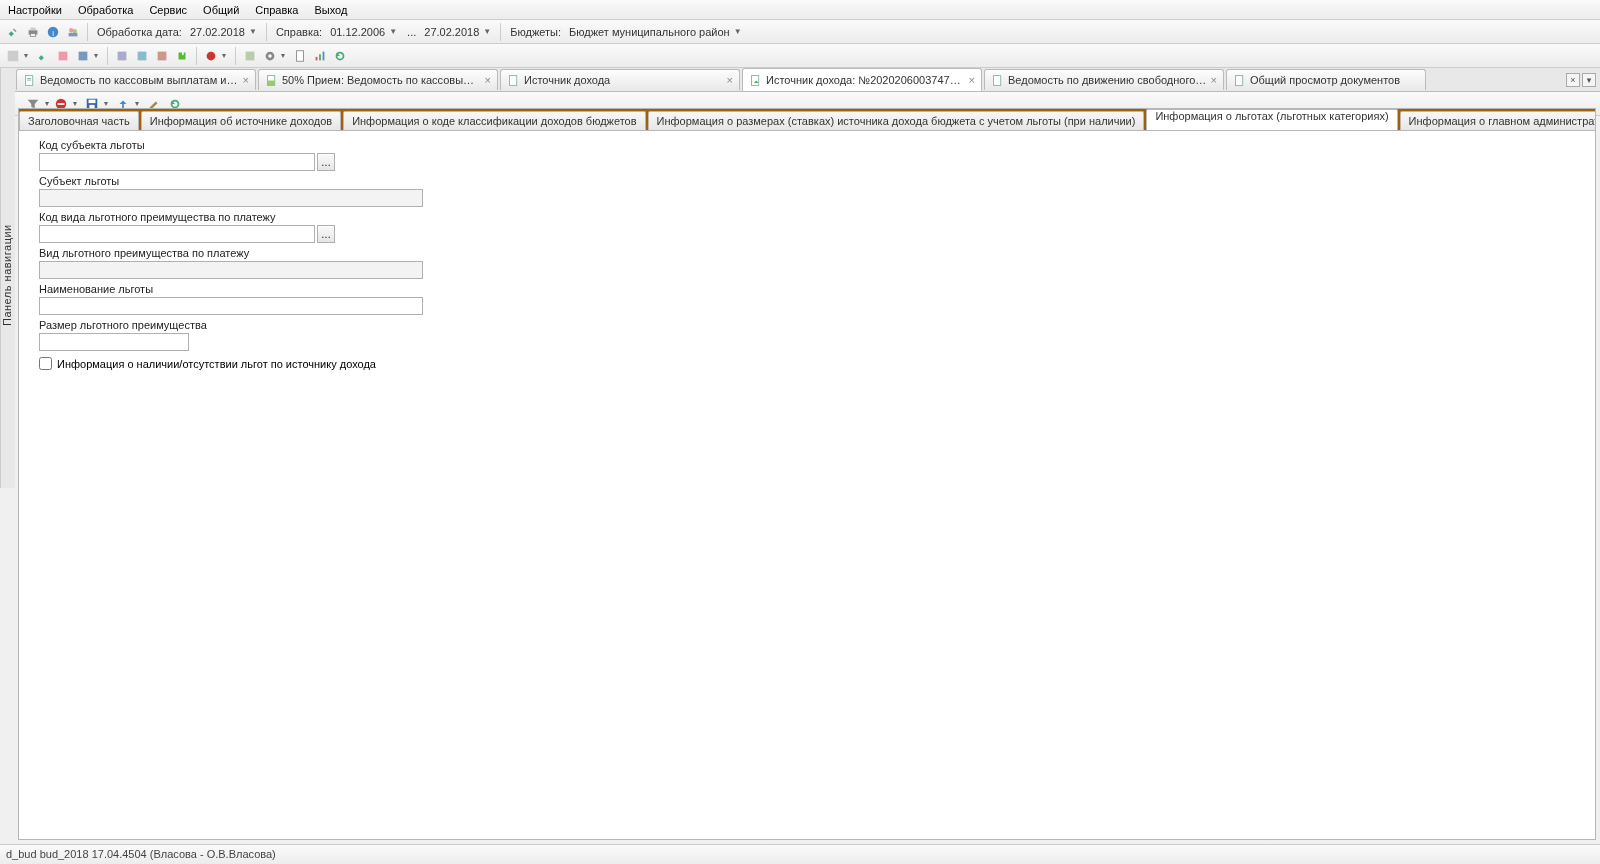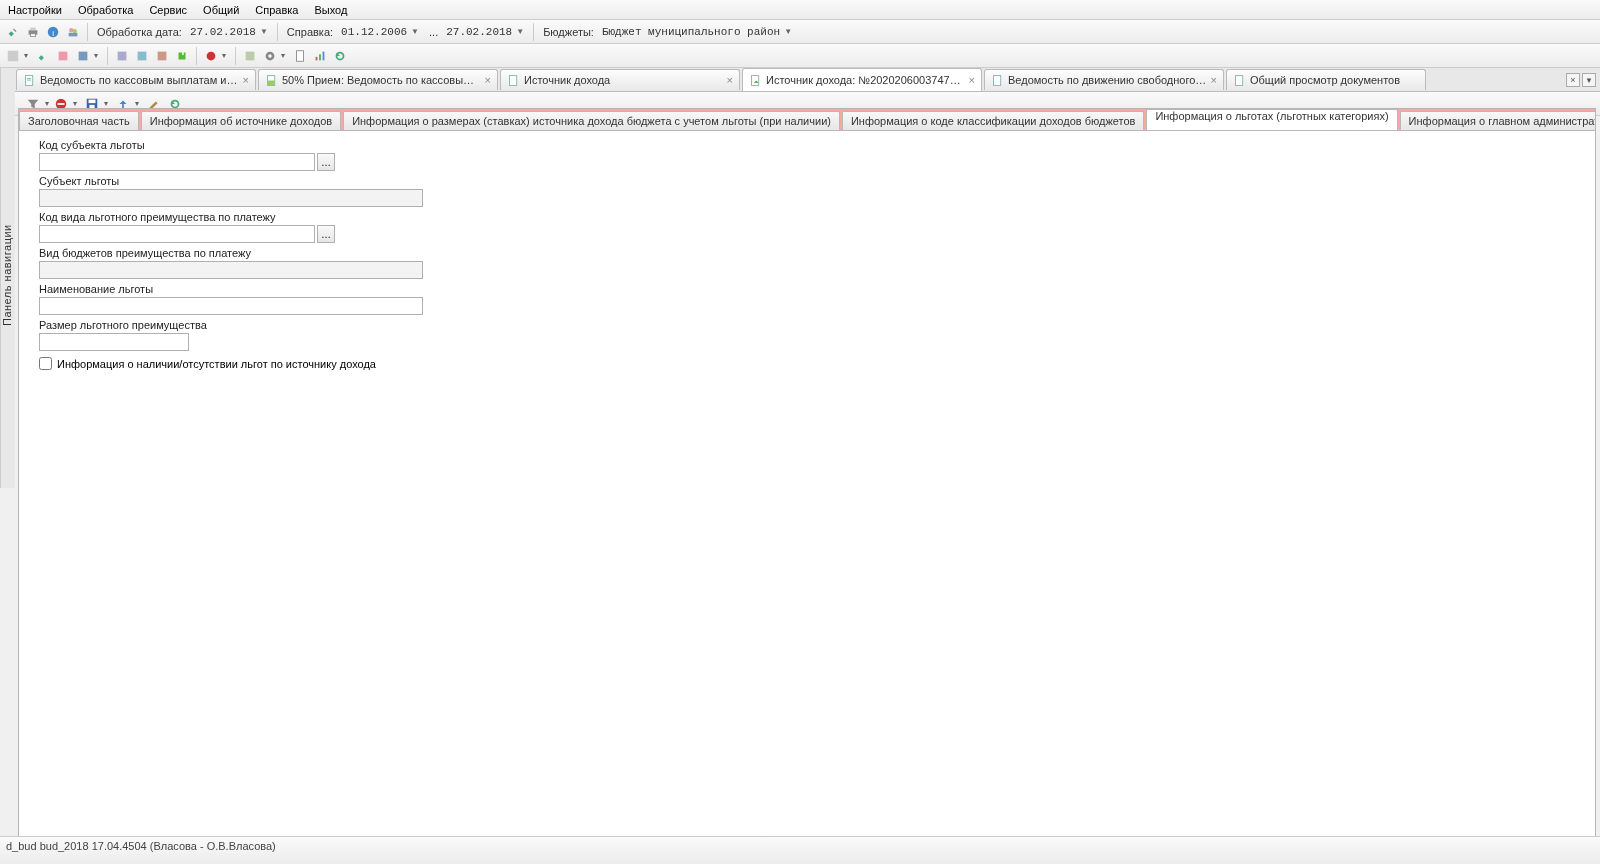--- a/index.html
+++ b/index.html
@@ -27,21 +27,21 @@
   background: linear-gradient(#fafafa, #ececec);
   border-bottom: 1px solid #ccc;
   height: 24px;
   display: flex;
   align-items: center;
   padding-left: 4px;
   gap: 2px;
 }
 .toolbar .sep { width: 1px; height: 18px; background: #ccc; margin: 0 3px; }
 .toolbar .label { color: #333; padding: 0 4px; }
-.toolbar .value { color: #333; padding: 0 2px; font-family: Liberation Mono, monospace; }
+.toolbar .value { color: #333; padding: 0 2px; }
 .toolbar .dropdown-arrow { color: #666; font-size: 8px; margin-right: 4px; cursor: pointer; }
 .icon-btn {
   width: 18px; height: 18px;
   display: inline-flex; align-items: center; justify-content: center;
   border: 1px solid transparent; border-radius: 2px;
 }
 .icon-sm { width: 14px; height: 14px; }
 
 
 .doc-tabs {
@@ -106,21 +106,21 @@
 .content-wrap {
   position: absolute;
   left: 18px; right: 4px; top: 108px; bottom: 24px;
   background: #fff;
   border: 1px solid #b5b5b5;
 }
 .content-tabs {
   display: flex;
   height: 22px;
   border-bottom: 1px solid #b8b8b8;
-  background: #fca5a5;
+  background: #a16207;
   overflow: hidden;
 }
 .content-tab {
   border: 1px solid #b8b8b8;
   border-bottom: none;
   background: linear-gradient(#f8f8f8, #e6e6e6);
   padding: 3px 8px 0;
   margin-right: 2px;
   margin-top: 2px;
   font-size: 11px;
@@ -179,21 +179,21 @@
 .side-handle {
   position: absolute;
   left: 2px; top: 72px;
   font-size: 9px; color: #555;
 }
 
 
 .statusbar {
   position: absolute;
   left: 0; right: 0; bottom: 0;
-  height: 28px;
+  height: 20px;
   background: linear-gradient(#fafafa,#ececec);
   border-top: 1px solid #ccc;
   font-size: 11px; color: #444;
   padding: 3px 6px;
 }
 </style>
 </head>
 <body>
 
 <div class="menubar">
@@ -430,22 +430,22 @@
     </span>
 </div>
 
 <div class="side-handle">»</div>
 <div class="side-label">Панель навигации</div>
 
 <div class="content-wrap">
   <div class="content-tabs">
     <div class="content-tab">Заголовочная часть</div>
     <div class="content-tab">Информация об источнике доходов</div>
+    <div class="content-tab">Информация о коде классификации доходов бюджетов</div>
     <div class="content-tab">Информация о размерах (ставках) источника дохода бюджета с учетом льготы (при наличии)</div>
-    <div class="content-tab">Информация о коде классификации доходов бюджетов</div>
     <div class="content-tab active">Информация о льготах (льготных категориях)</div>
     <div class="content-tab">Информация о главном администраторе доходов источника д</div>
 
   </div>
 
   <div class="form-body">
     <div class="field-row">
       <label class="field-label">Код субъекта льготы</label>
       <div class="field-input-wrap">
         <input class="txt" style="width: 276px;">
@@ -457,21 +457,21 @@
       <input class="txt ro" readonly="" style="width: 384px;">
     </div>
     <div class="field-row">
       <label class="field-label">Код вида льготного преимущества по платежу</label>
       <div class="field-input-wrap">
         <input class="txt" style="width: 276px;">
         <span class="ellipsis-btn">…</span>
       </div>
     </div>
     <div class="field-row">
-      <label class="field-label">Вид бюджетов преимущества по платежу</label>
+      <label class="field-label">Вид льготного преимущества по платежу</label>
       <input class="txt ro" readonly="" style="width: 384px;">
     </div>
     <div class="field-row">
       <label class="field-label">Наименование льготы</label>
       <input class="txt" style="width: 384px;">
     </div>
     <div class="field-row">
       <label class="field-label">Размер льготного преимущества</label>
       <input class="txt" style="width: 150px;">
     </div>

